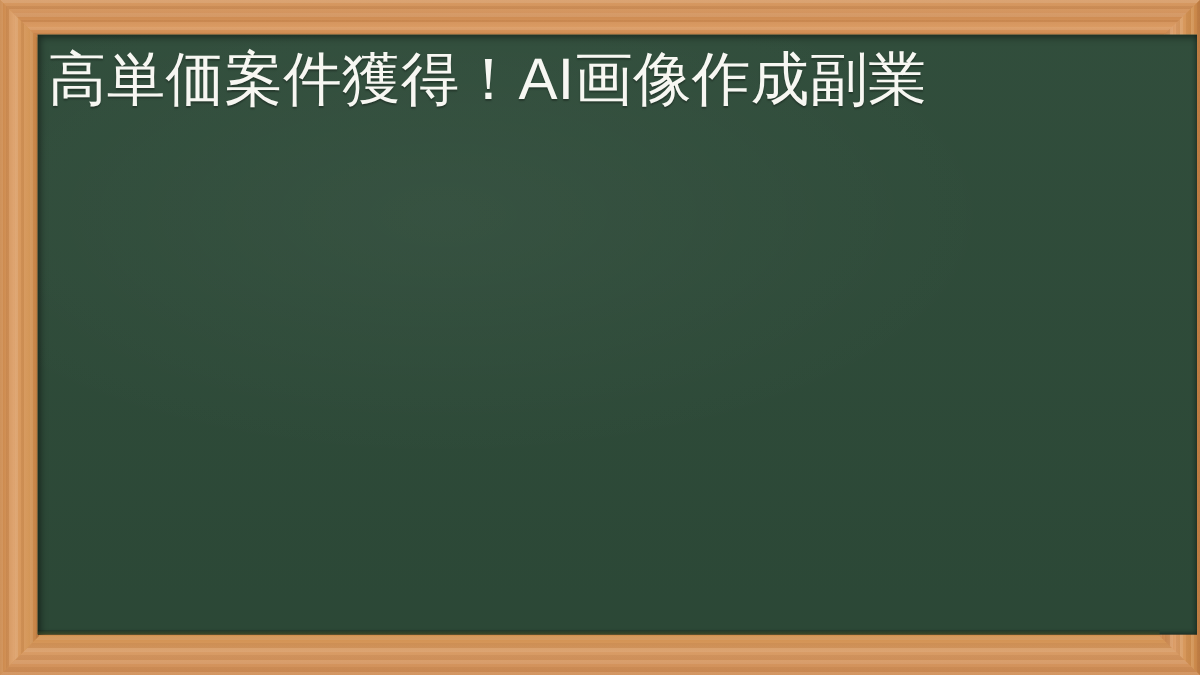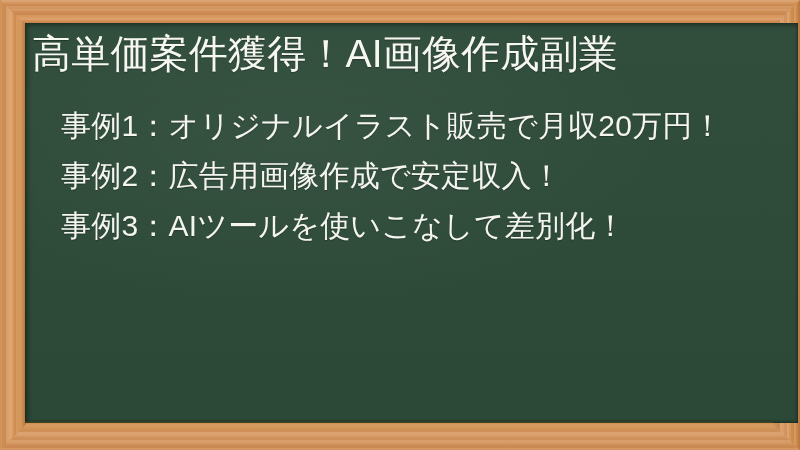--- a/index.html
+++ b/index.html
@@ -188,24 +188,19 @@
 
   <div class="chalk"></div>
 
   <div class="board">
     <div class="board-sheen"></div>
 
     <div class="board-content">
 
       <div class="title">高単価案件獲得！AI画像作成副業</div>
 
-      <div class="lines">
-        <div class="line">事例1：オリジナルイラスト販売で月収20万円！</div>
-        <div class="line">事例2：広告用画像作成で安定収入！</div>
-        <div class="line">事例3：AIツールを使いこなして差別化！</div>
-      </div>
 
     </div>
 
     <div class="board-lip"></div>
   </div>
 
 </div>
 
 </body></html>

